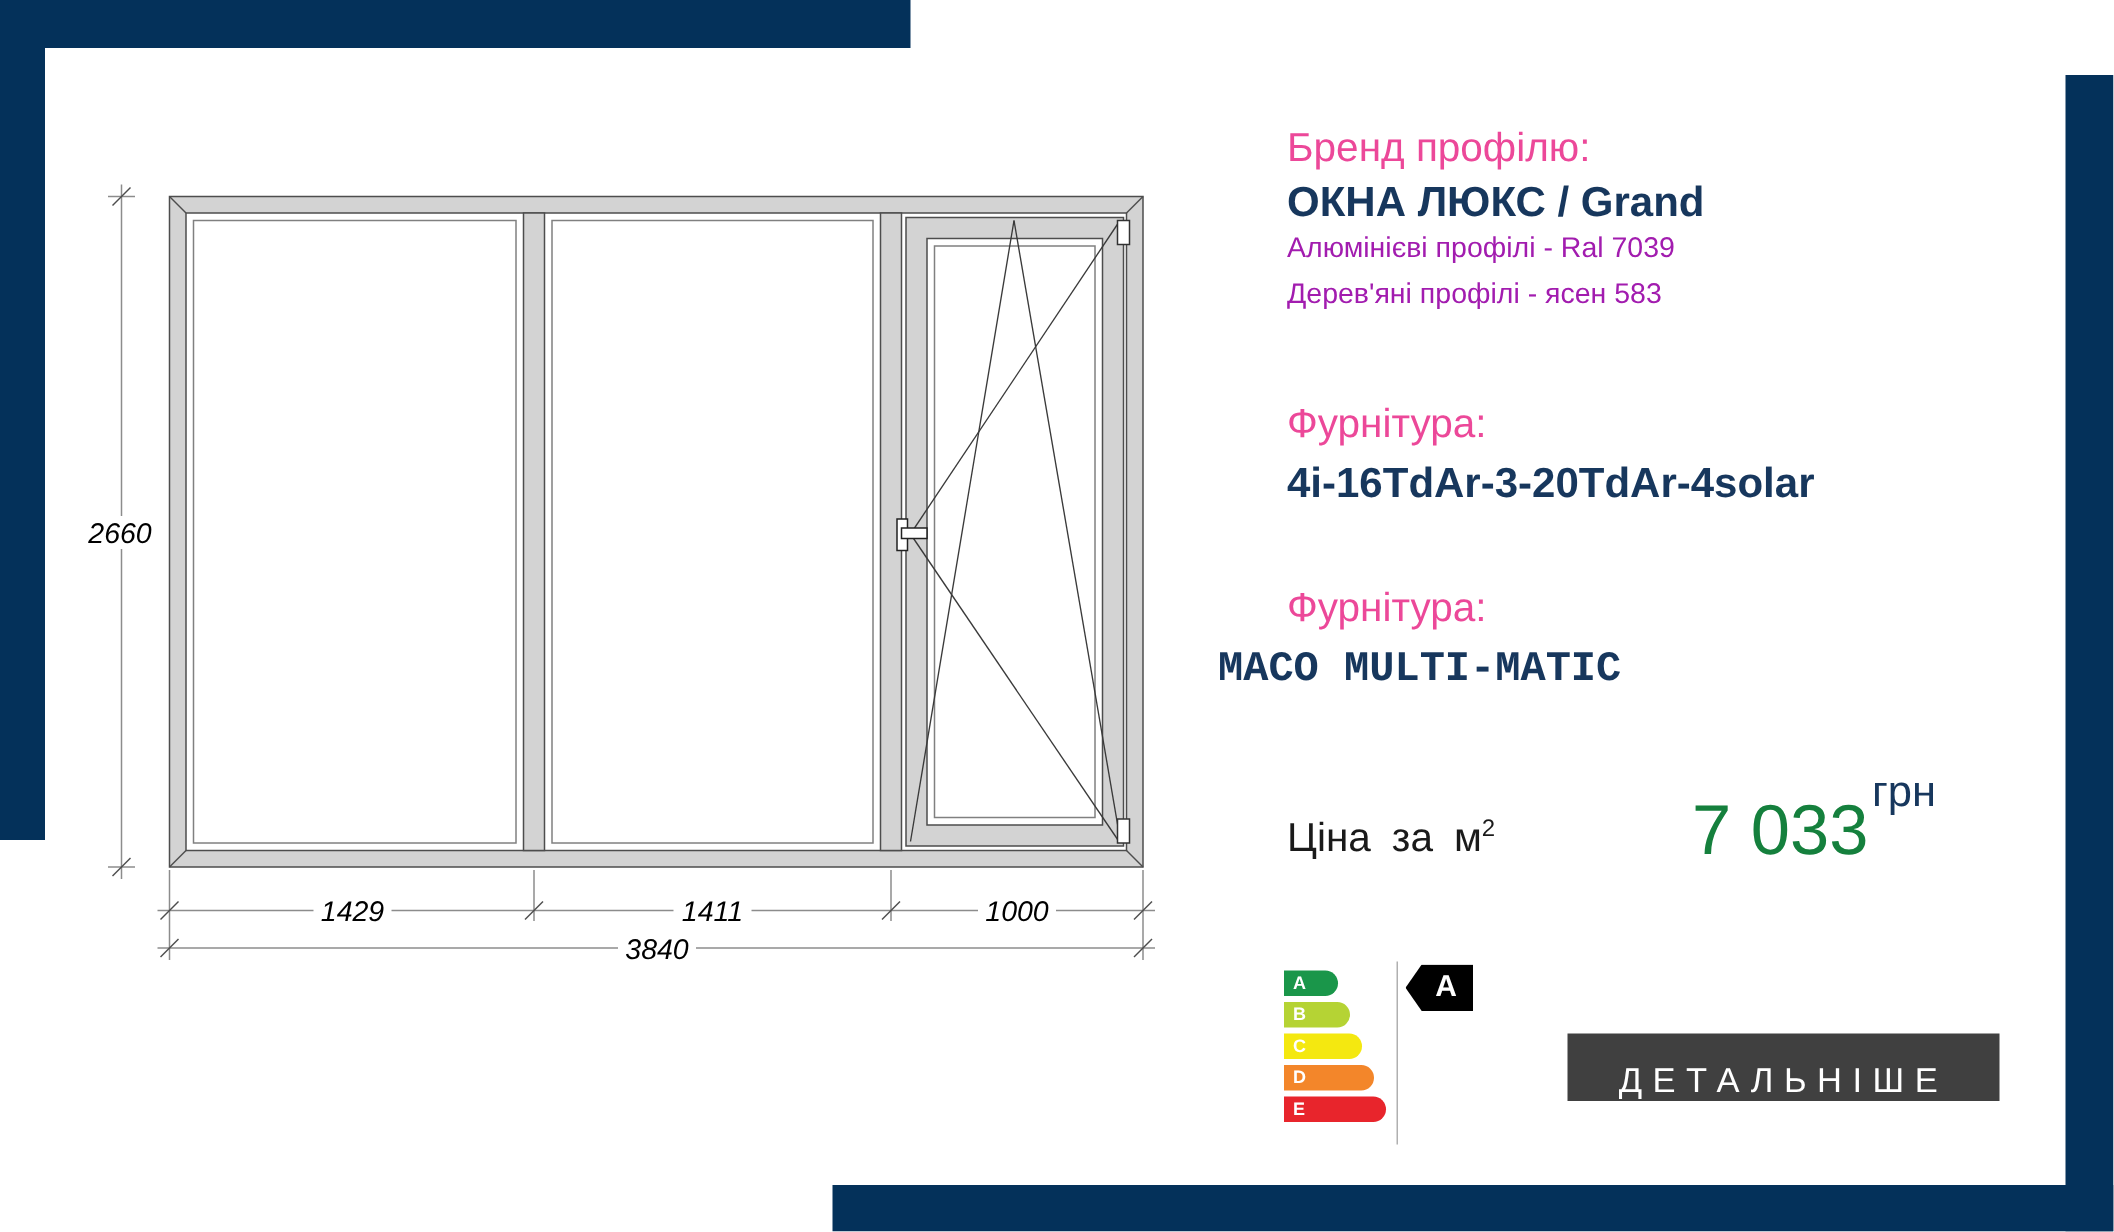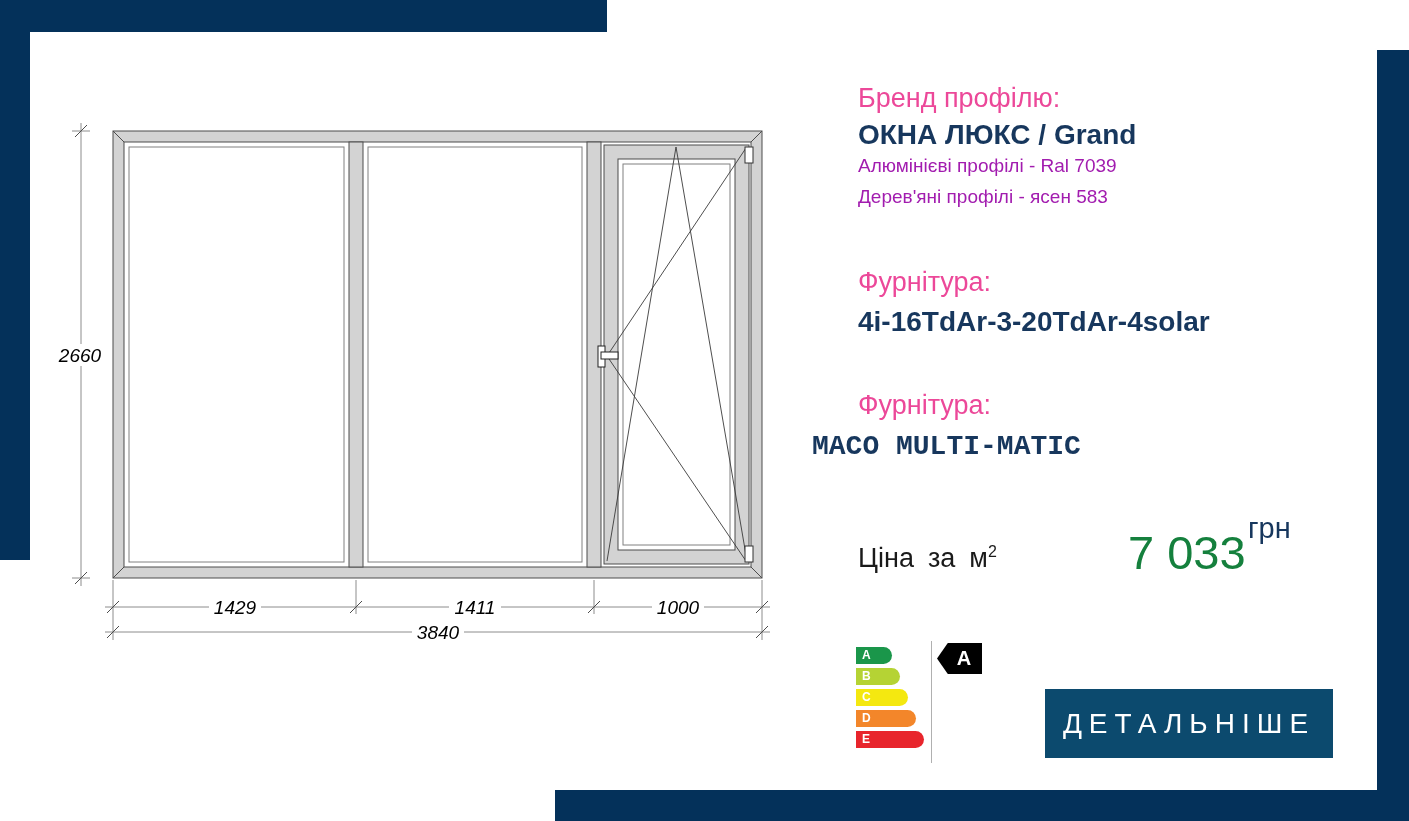--- a/index.html
+++ b/index.html
@@ -46,22 +46,22 @@
   .ebar-a { width:36px; } .ebar-b { width:44px; } .ebar-c { width:52px; }
   .ebar-d { width:60px; } .ebar-e { width:68px; }
   .energy-divider { position:absolute; left:931px; top:641px; width:1px; height:122px;
                     background:#b0b0b0; }
   .energy-badge { position:absolute; left:937px; top:643px; width:45px; height:31px;
                   background:#000000; color:#ffffff; font-size:20px; font-weight:bold;
                   line-height:31px; text-align:center; padding-left:9px;
                   clip-path:polygon(24% 0, 100% 0, 100% 100%, 24% 100%, 0 50%); }
 
   
-  .cta-button { position:absolute; left:1045px; top:689px; width:288px; height:69px;
-                background:#0c4a6e; color:#ffffff; font-size:28px; letter-spacing:7px;
+  .cta-button { position:absolute; left:1045px; top:689px; width:288px; height:45px;
+                background:#404040; color:#ffffff; font-size:23px; letter-spacing:7px;
                 text-align:center; line-height:63px; border:none; cursor:pointer;
                 font-family:"Liberation Sans", sans-serif; }
 </style>
 </head>
 <body>
 
 <div class="deco deco-top"></div>
 <div class="deco deco-left"></div>
 <div class="deco deco-right"></div>
 <div class="deco deco-bottom"></div>

